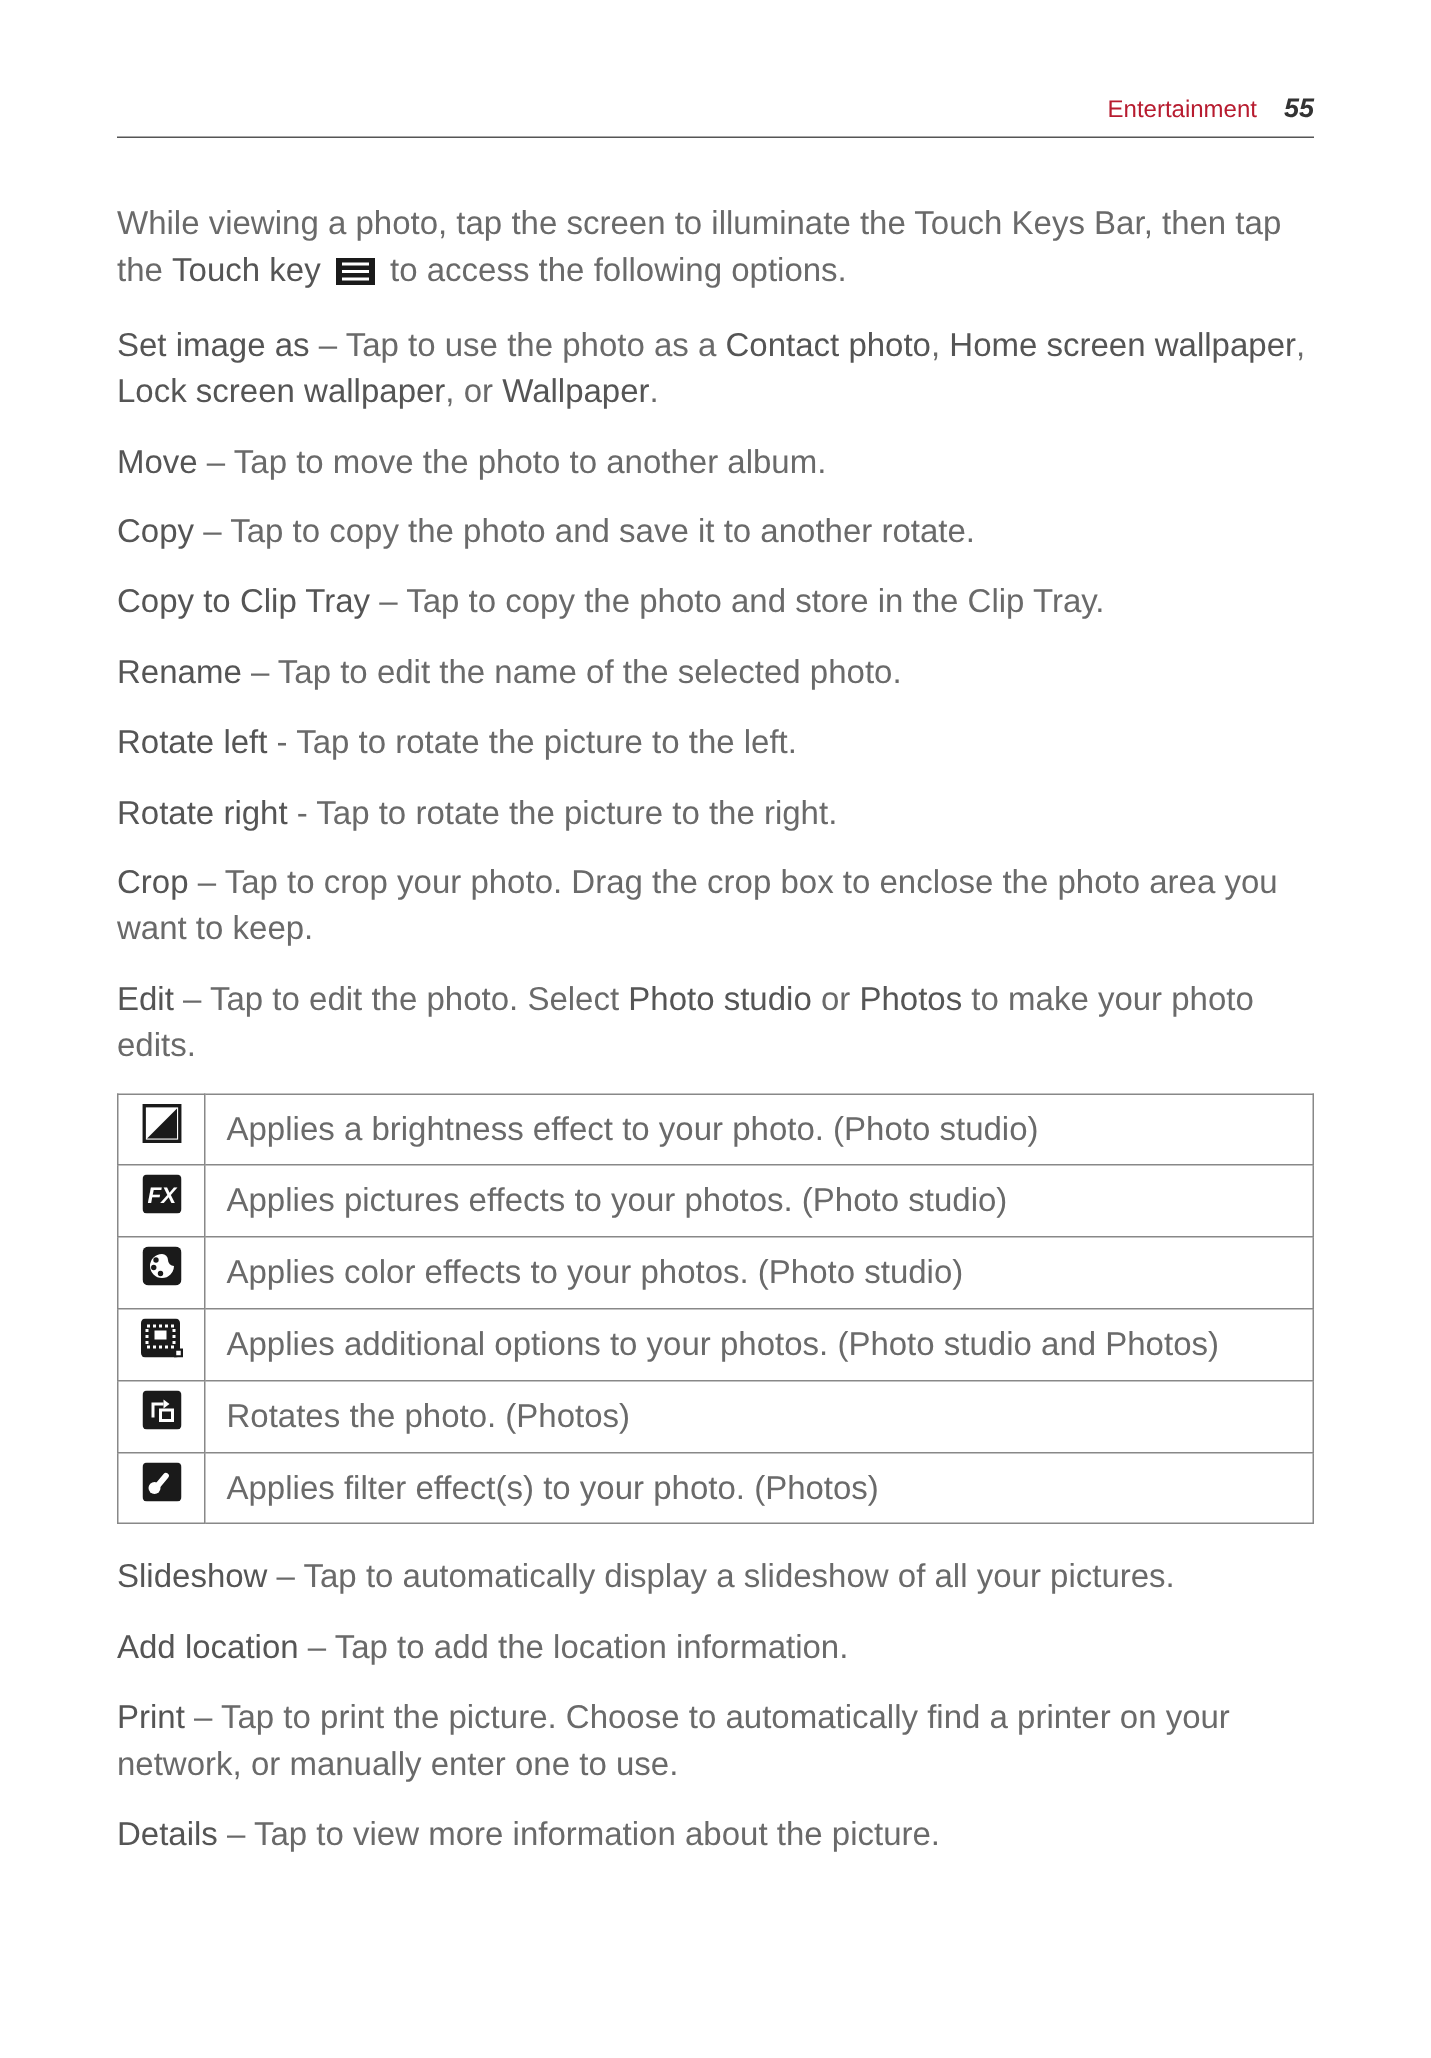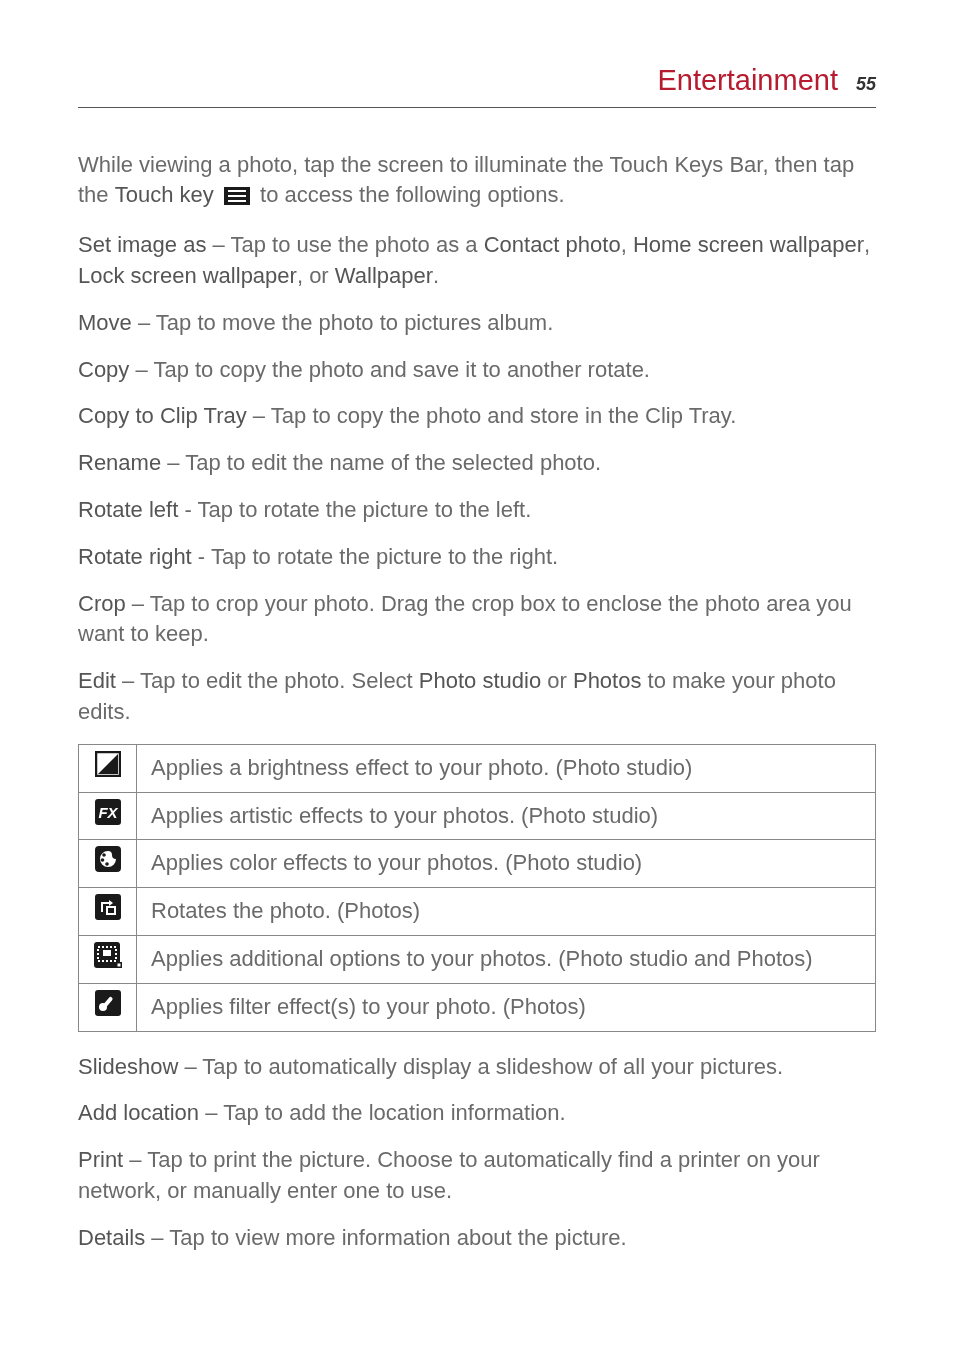--- a/index.html
+++ b/index.html
@@ -20,21 +20,21 @@
   .header {
     display: flex;
     justify-content: flex-end;
     align-items: baseline;
     border-bottom: 1px solid #555;
     padding-bottom: 6px;
     margin-bottom: 42px;
   }
   .header .section {
     color: #b71b2f;
-    font-size: 29px;
+    font-size: 16px;
     font-weight: 400;
     margin-right: 18px;
   }
   .header .pageno {
     color: #333;
     font-size: 18px;
     font-weight: 600;
     font-style: italic;
   }
   .para {
@@ -91,21 +91,21 @@
     </svg>
   </span>
   <span> to access the following options.</span>
 </p>
 
 <p class="para">
   <span class="strong">Set image as</span><span> – Tap to use the photo as a </span><span class="strong">Contact photo</span><span>, </span><span class="strong">Home screen wallpaper</span><span>, </span><span class="strong">Lock screen wallpaper</span><span>, or </span><span class="strong">Wallpaper</span><span>.</span>
 </p>
 
 <p class="para">
-  <span class="strong">Move</span><span> – Tap to move the photo to pictures album.</span>
+  <span class="strong">Move</span><span> – Tap to move the photo to another album.</span>
 </p>
 
 <p class="para">
   <span class="strong">Copy</span><span> – Tap to copy the photo and save it to another rotate.</span>
 </p>
 
 <p class="para">
   <span class="strong">Copy to Clip Tray</span><span> – Tap to copy the photo and store in the Clip Tray.</span>
 </p>
 
@@ -144,68 +144,68 @@
   </tr>
   <tr>
     <td class="icon-cell">
       <span class="icon-box">
         <svg width="26" height="26" viewBox="0 0 26 26">
           <rect x="0" y="0" width="26" height="26" rx="3" fill="#1a1a1a"></rect>
           <text x="13" y="19" text-anchor="middle" font-family="Arial" font-size="15" font-weight="bold" fill="#fff">FX</text>
         </svg>
       </span>
     </td>
-    <td>Applies artistic effects to your photos. (Photo studio)</td>
+    <td>Applies pictures effects to your photos. (Photo studio)</td>
   </tr>
   <tr>
     <td class="icon-cell">
       <span class="icon-box">
         <svg width="26" height="26" viewBox="0 0 26 26">
           <rect x="0" y="0" width="26" height="26" rx="4" fill="#1a1a1a"></rect>
           <path d="M 13 5 A 8 8 0 1 0 21 13 A 4 4 0 0 1 17 9 A 4 4 0 0 0 13 5 Z" fill="#fff"></path>
           <circle cx="9" cy="9" r="1.8" fill="#1a1a1a"></circle>
           <circle cx="7.5" cy="14" r="1.8" fill="#1a1a1a"></circle>
           <circle cx="12" cy="18" r="1.8" fill="#1a1a1a"></circle>
         </svg>
       </span>
     </td>
     <td>Applies color effects to your photos. (Photo studio)</td>
   </tr>
   <tr>
     <td class="icon-cell">
       <span class="icon-box">
-        <svg width="26" height="26" viewBox="0 0 26 26">
-          <rect x="0" y="0" width="26" height="26" rx="3" fill="#1a1a1a"></rect>
-          <path d="M 7 18 L 7 9 L 14 9" fill="none" stroke="#fff" stroke-width="2"></path>
-          <polygon points="14,6 14,12 18,9" fill="#fff"></polygon>
-          <rect x="12" y="13" width="8" height="7" fill="none" stroke="#fff" stroke-width="2"></rect>
-        </svg>
-      </span>
-    </td>
-    <td>Rotates the photo. (Photos)</td>
-  </tr>
-  <tr>
-    <td class="icon-cell">
-      <span class="icon-box">
         <svg width="28" height="26" viewBox="0 0 28 26">
           <rect x="0" y="0" width="26" height="26" rx="3" fill="#1a1a1a"></rect>
           <rect x="4" y="5" width="18" height="14" fill="none" stroke="#fff" stroke-width="2" stroke-dasharray="2 2"></rect>
           <rect x="9" y="8" width="8" height="6" fill="#fff"></rect>
           <rect x="22" y="20" width="6" height="6" fill="#1a1a1a"></rect>
           <rect x="23.5" y="21.5" width="3" height="3" fill="#fff"></rect>
         </svg>
       </span>
     </td>
     <td>Applies additional options to your photos. (Photo studio and Photos)</td>
   </tr>
   <tr>
     <td class="icon-cell">
       <span class="icon-box">
         <svg width="26" height="26" viewBox="0 0 26 26">
           <rect x="0" y="0" width="26" height="26" rx="3" fill="#1a1a1a"></rect>
+          <path d="M 7 18 L 7 9 L 14 9" fill="none" stroke="#fff" stroke-width="2"></path>
+          <polygon points="14,6 14,12 18,9" fill="#fff"></polygon>
+          <rect x="12" y="13" width="8" height="7" fill="none" stroke="#fff" stroke-width="2"></rect>
+        </svg>
+      </span>
+    </td>
+    <td>Rotates the photo. (Photos)</td>
+  </tr>
+  <tr>
+    <td class="icon-cell">
+      <span class="icon-box">
+        <svg width="26" height="26" viewBox="0 0 26 26">
+          <rect x="0" y="0" width="26" height="26" rx="3" fill="#1a1a1a"></rect>
           <circle cx="8" cy="17" r="4" fill="#fff"></circle>
           <rect x="11" y="6" width="4" height="12" rx="2" transform="rotate(40 13 12)" fill="#fff"></rect>
         </svg>
       </span>
     </td>
     <td>Applies filter effect(s) to your photo. (Photos)</td>
   </tr>
 </tbody>
   </table>
 

